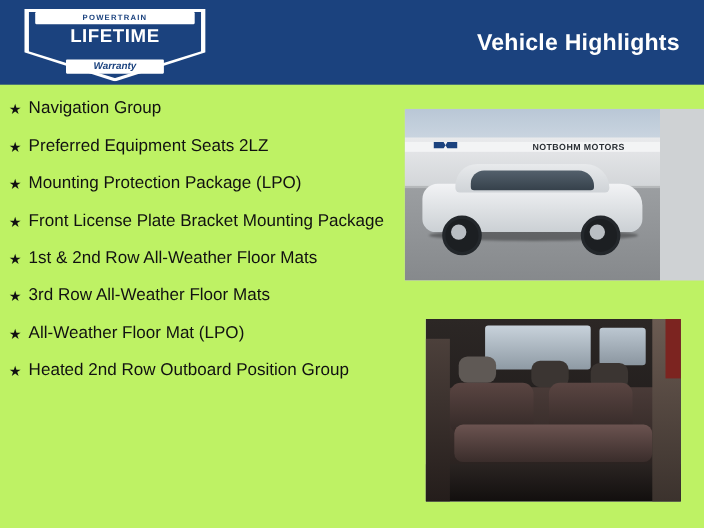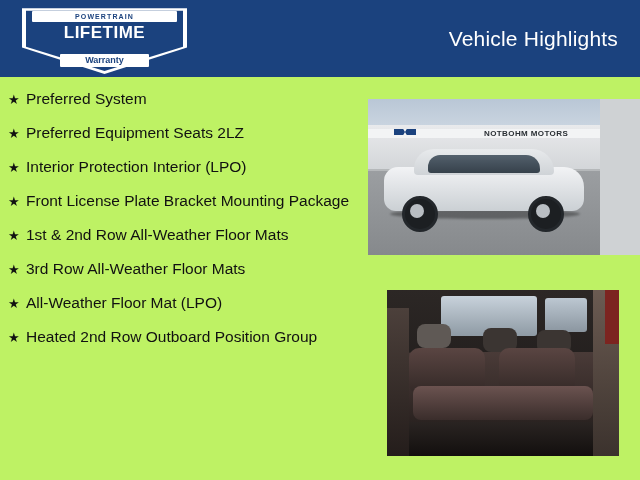--- a/index.html
+++ b/index.html
@@ -28,21 +28,21 @@
     width: 640px;
     height: 77px;
     background: #1b427e;
   }
   .header-title {
     position: absolute;
     right: 22px;
     top: 27px;
     color: #ffffff;
     font-size: 21px;
-    font-weight: normal;
+    font-weight: bold;
     letter-spacing: 0.2px;
     white-space: nowrap;
   }
 
   
   .logo {
     position: absolute;
     left: 22px;
     top: 4px;
     width: 165px;
@@ -113,20 +113,21 @@
   .logo-ribbon-text {
     position: absolute;
     left: 0;
     top: 0;
     width: 89px;
     height: 13px;
     line-height: 13px;
     text-align: center;
     color: #1b427e;
     font-size: 9px;
+    font-style: italic;
     font-weight: bold;
   }
 
   
   .content {
     position: absolute;
     left: 0;
     top: 77px;
     width: 640px;
     height: 403px;
@@ -318,31 +319,31 @@
     </div>
     <div class="header-title">Vehicle Highlights</div>
   </div>
 
   <div class="content">
 
     <div class="features">
 
       <div class="feature">
         <div class="bullet">★</div>
-        <div class="feature-label">Preferred System</div>
+        <div class="feature-label">Navigation Group</div>
       </div>
 
       <div class="feature">
         <div class="bullet">★</div>
         <div class="feature-label">Preferred Equipment Seats 2LZ</div>
       </div>
 
       <div class="feature">
         <div class="bullet">★</div>
-        <div class="feature-label">Interior Protection Interior (LPO)</div>
+        <div class="feature-label">Mounting Protection Package (LPO)</div>
       </div>
 
       <div class="feature">
         <div class="bullet">★</div>
         <div class="feature-label">Front License Plate Bracket Mounting Package</div>
       </div>
 
       <div class="feature">
         <div class="bullet">★</div>
         <div class="feature-label">1st &amp; 2nd Row All-Weather Floor Mats</div>

